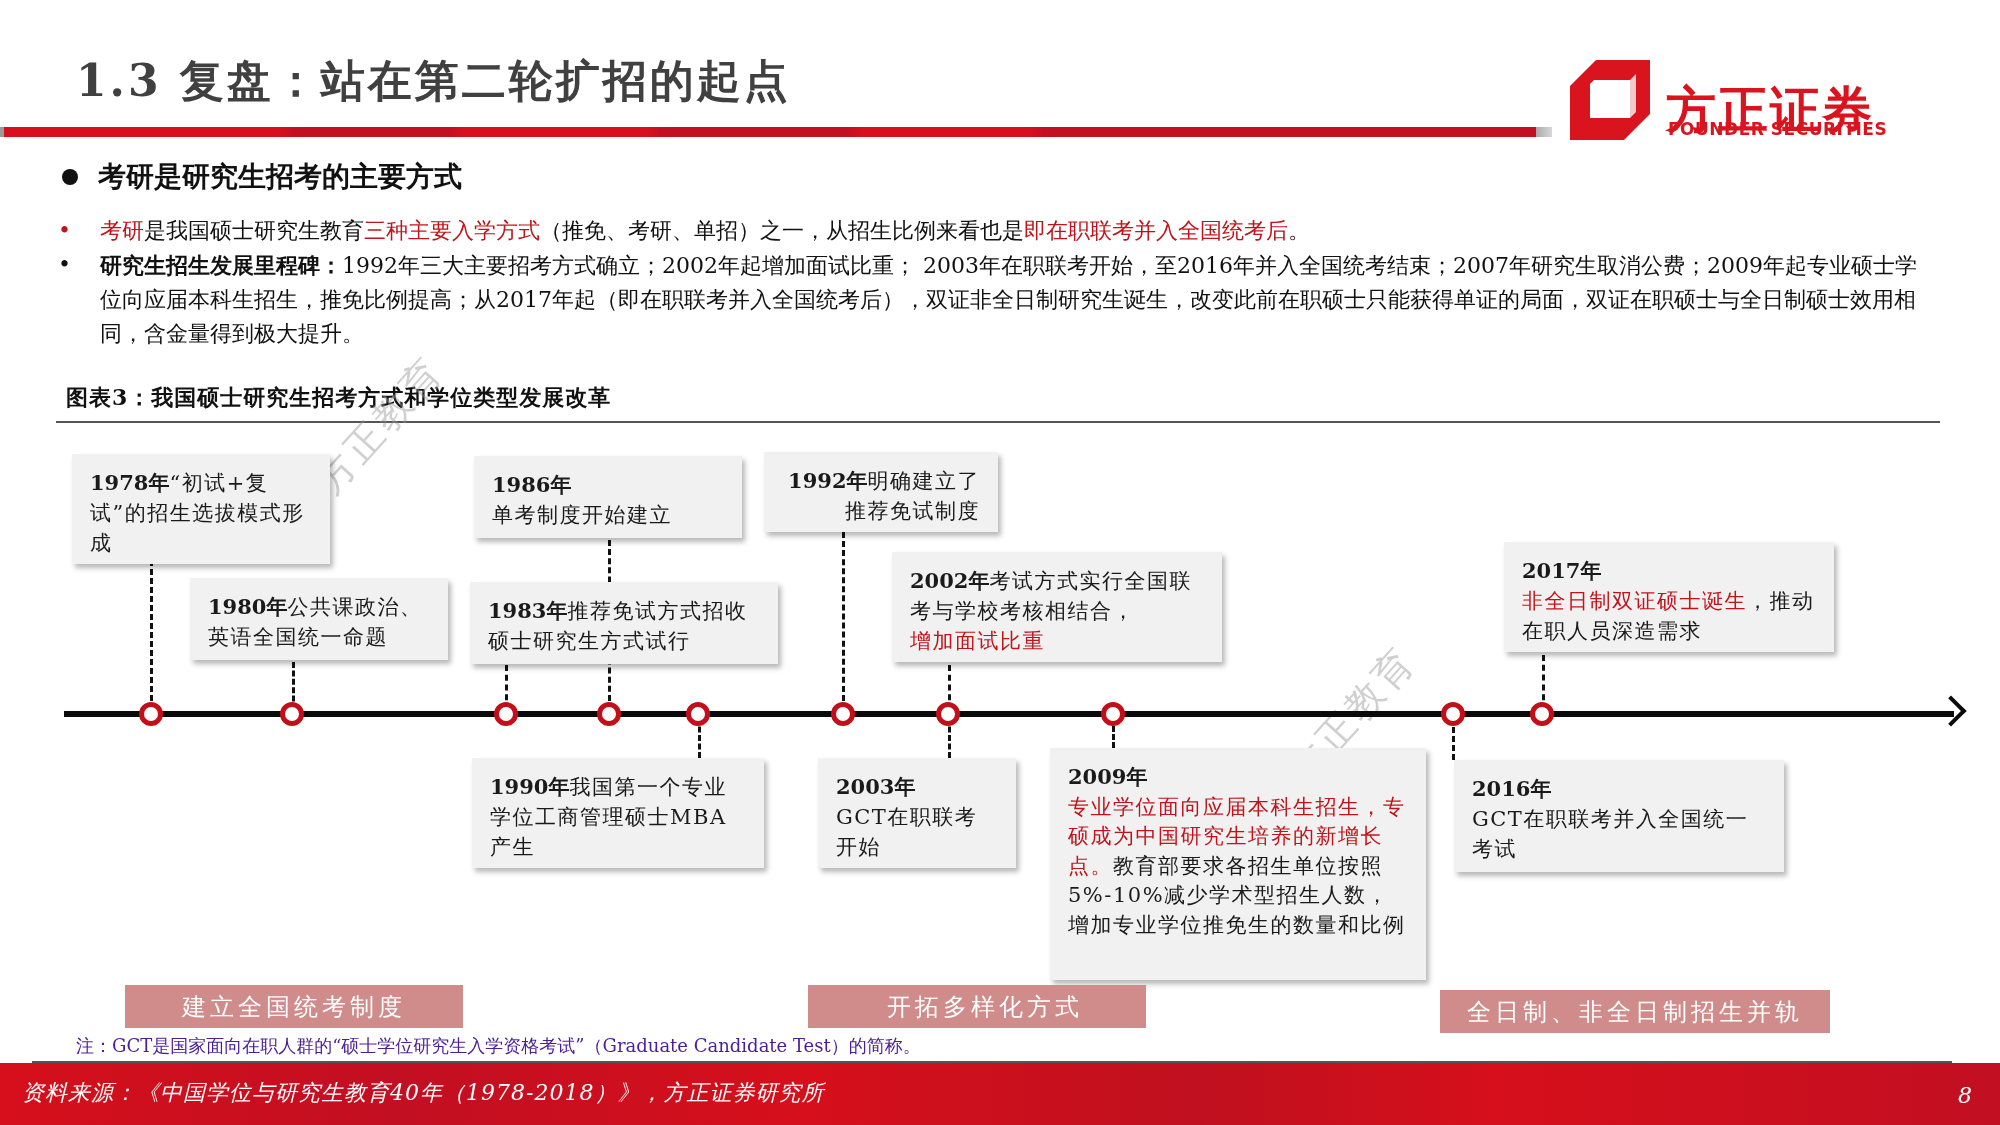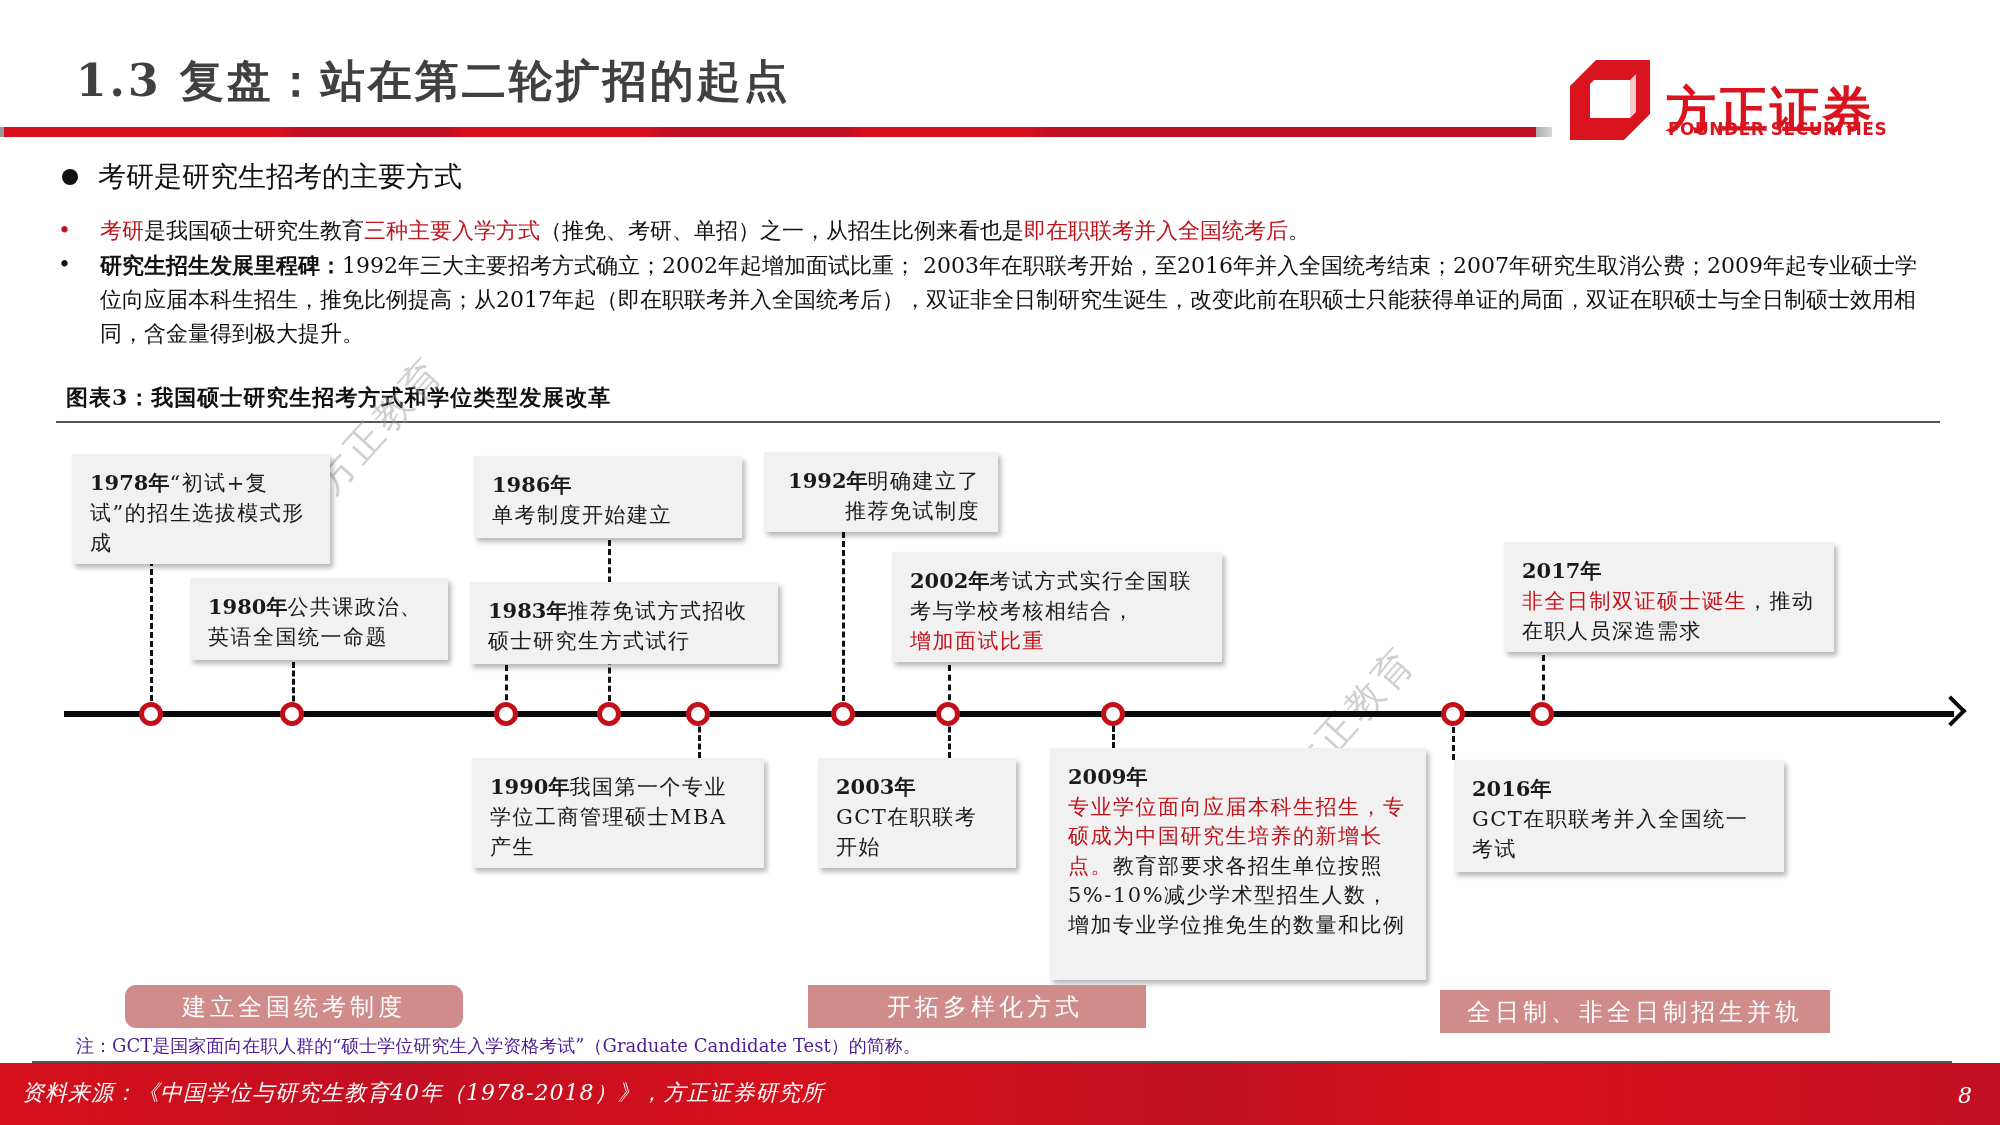--- a/index.html
+++ b/index.html
@@ -10,21 +10,21 @@
   .title-bar { position: absolute; left: 4px; top: 127px; width: 1532px; height: 10px;
     background: linear-gradient(90deg, #d80f1d 0%, #d80f1d 18%, #c20f22 19%, #c20f22 29%, #d80f1d 30%, #d80f1d 42%, #c20f22 43%, #c20f22 55%, #d80f1d 56%, #d80f1d 67%, #c20f22 68%, #c20f22 100%); }
   .title-bar-cap-l { position: absolute; left: 0; top: 127px; width: 4px; height: 10px; background: #9a9a9a; }
   .title-bar-cap-r { position: absolute; left: 1536px; top: 127px; width: 16px; height: 10px; background: linear-gradient(90deg,#aaa,#d8d8d8); }
 
   .logo { position: absolute; left: 1570px; top: 55px; width: 340px; height: 90px; }
   .logo-mark { position: absolute; left: 0; top: 5px; width: 80px; height: 80px; }
   .logo-cn { position: absolute; left: 96px; top: -2px; font-family: "DejaVu Sans", sans-serif; font-size: 50px; font-weight: bold; color: #d9141e; letter-spacing: 2px; margin-top: 24px; }
   .logo-en { position: absolute; left: 98px; top: 64px; font-family: "DejaVu Sans", sans-serif; font-size: 17px; font-weight: bold; color: #d9141e; letter-spacing: 0.5px; }
 
-  .section-head { position: absolute; left: 62px; top: 158px; font-size: 28px; font-weight: normal; display: flex; align-items: center; }
+  .section-head { position: absolute; left: 62px; top: 158px; font-size: 28px; font-weight: bold; display: flex; align-items: center; }
   .section-head .dot { width: 16px; height: 16px; border-radius: 50%; background: #111; margin-right: 20px; }
 
   .bullets { position: absolute; left: 58px; top: 214px; width: 1880px; font-size: 22px; line-height: 34px; }
   .bullet { position: relative; padding-left: 42px; }
   .bullet .mark { position: absolute; left: 0; top: 0; width: 30px; text-align: left; font-size: 22px; }
   .red { color: #c0141c; }
   .bold { font-weight: bold; }
 
   .fig-title { position: absolute; left: 66px; top: 383px; font-size: 22px; font-weight: bold; letter-spacing: 1px; }
   .fig-rule { position: absolute; left: 56px; top: 421px; width: 1884px; height: 2px; background: #555; }
@@ -144,21 +144,21 @@
 <div class="box" style="left:818px; top:758px; width:198px; height:110px;">
   <span class="yr">2003年</span><br><span>GCT在职联考开始</span>
 </div>
 <div class="box" style="left:1050px; top:748px; width:376px; height:232px; line-height:29.5px;">
   <span class="yr">2009年</span><br><span class="red">专业学位面向应届本科生招生，专硕成为中国研究生培养的新增长点。</span><span>教育部要求各招生单位按照5%-10%减少学术型招生人数，增加专业学位推免生的数量和比例</span>
 </div>
 <div class="box" style="left:1454px; top:760px; width:330px; height:112px;">
   <span class="yr">2016年</span><br><span>GCT在职联考并入全国统一考试</span>
 </div>
 
-<div class="phase" style="left:125px; top:985px; width:338px; height:43px;border-radius:11px;">建立全国统考制度</div>
+<div class="phase" style="left:125px; top:985px; width:338px; height:43px;">建立全国统考制度</div>
 <div class="phase" style="left:808px; top:985px; width:338px; height:43px;padding-left:16px;">开拓多样化方式</div>
 <div class="phase" style="left:1440px; top:990px; width:390px; height:43px;">全日制、非全日制招生并轨</div>
 
 <div class="note">注：GCT是国家面向在职人群的“硕士学位研究生入学资格考试”（Graduate Candidate Test）的简称。</div>
 <div class="note-rule"></div>
 
 <div class="footer"></div>
 <div class="footer-src">资料来源：《中国学位与研究生教育40年（1978-2018）》，方正证券研究所</div>
 <div class="footer-page">8</div>
 

